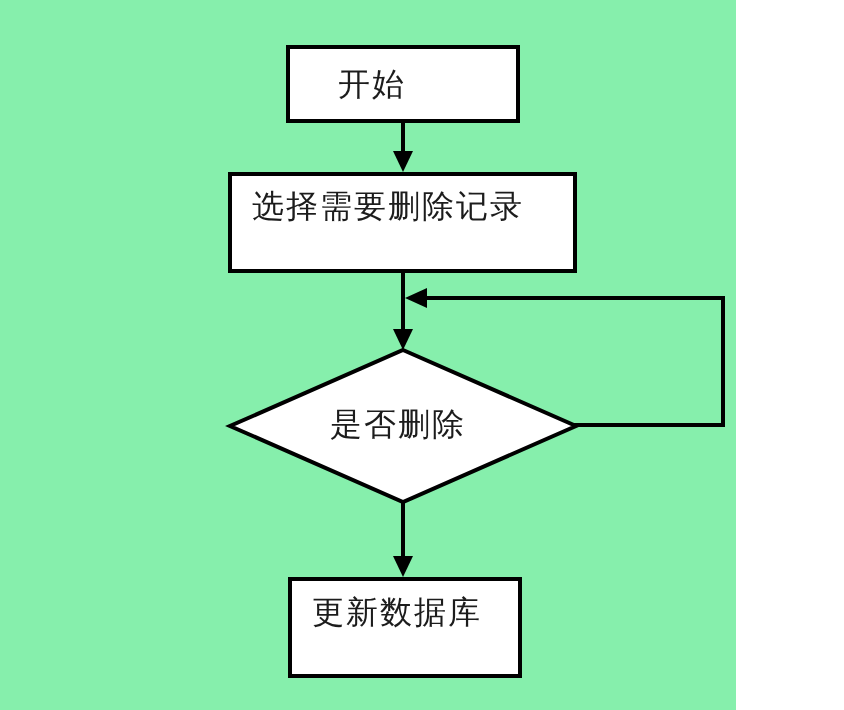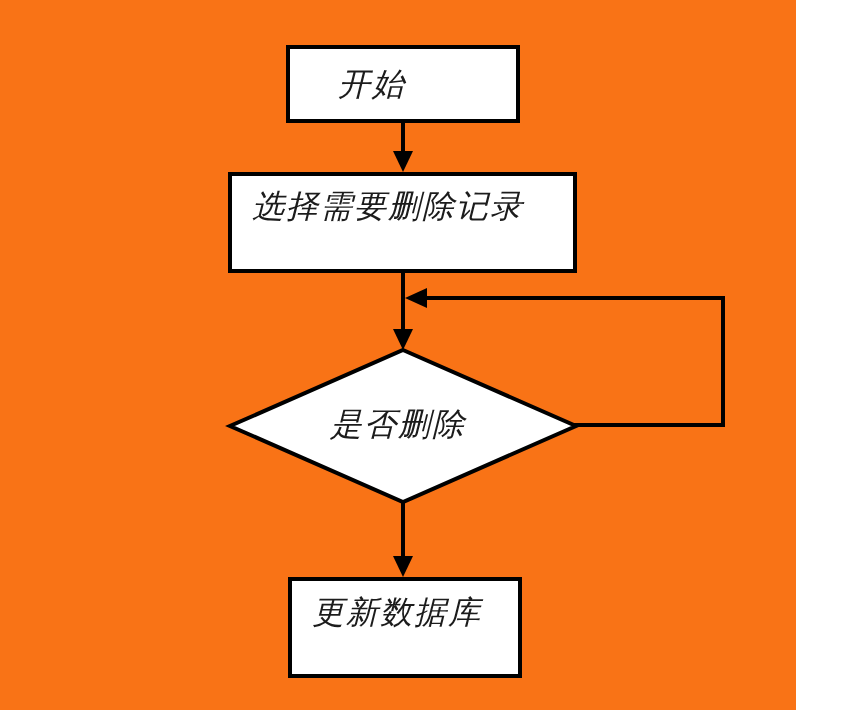--- a/index.html
+++ b/index.html
@@ -2,26 +2,25 @@
 <html><head>
 <meta charset="utf-8">
 <style>
   html, body {
     margin: 0;
     padding: 0;
     background: #ffffff;
   }
   .canvas {
     position: relative;
-    width: 796px;
+    width: 736px;
     height: 710px;
-    background: #f97316;
+    background: #86efac;
     overflow: hidden;
     font-family: "Liberation Serif", "DejaVu Serif", serif;
-    font-style: italic;
   }
   svg.diagram {
     position: absolute;
     left: 0;
     top: 0;
     display: block;
   }
   .node-shape {
     fill: #ffffff;
     stroke: #000000;

